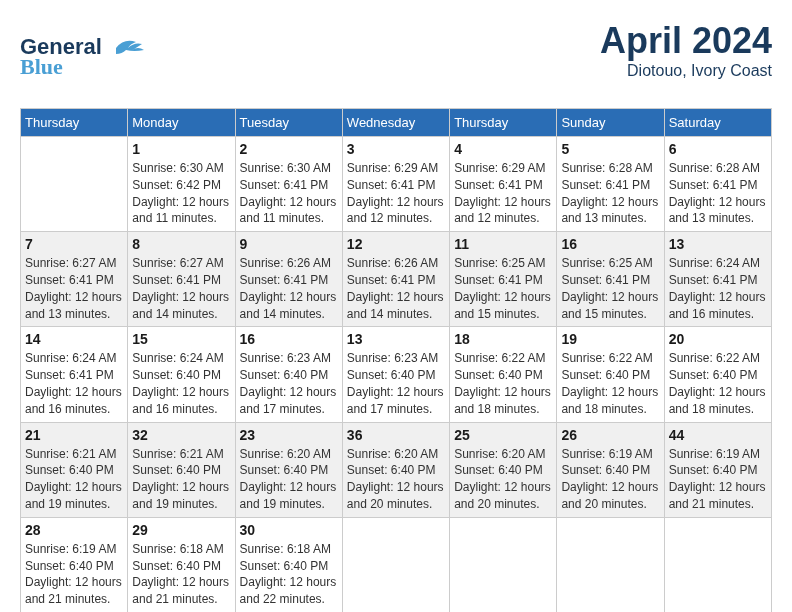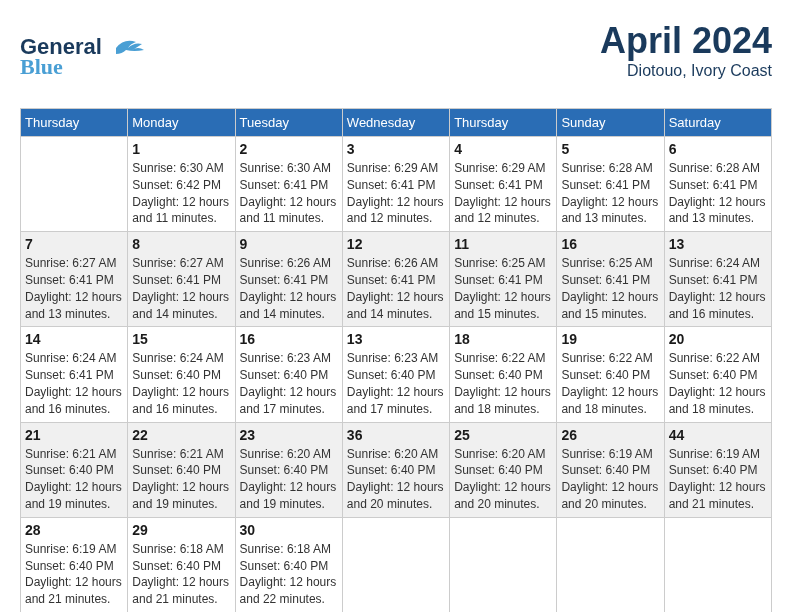--- a/index.html
+++ b/index.html
@@ -199,21 +199,21 @@
           <span class="day-num">20</span>
           <div class="day-info">Sunrise: 6:22 AM<br>Sunset: 6:40 PM<br>Daylight: 12 hours<br>and 18 minutes.</div>
         </td>
       </tr>
       <tr class="row-shaded">
         <td>
           <span class="day-num">21</span>
           <div class="day-info">Sunrise: 6:21 AM<br>Sunset: 6:40 PM<br>Daylight: 12 hours<br>and 19 minutes.</div>
         </td>
         <td>
-          <span class="day-num">22</span>
+          <span class="day-num">32</span>
           <div class="day-info">Sunrise: 6:21 AM<br>Sunset: 6:40 PM<br>Daylight: 12 hours<br>and 19 minutes.</div>
         </td>
         <td>
           <span class="day-num">23</span>
           <div class="day-info">Sunrise: 6:20 AM<br>Sunset: 6:40 PM<br>Daylight: 12 hours<br>and 19 minutes.</div>
         </td>
         <td>
           <span class="day-num">36</span>
           <div class="day-info">Sunrise: 6:20 AM<br>Sunset: 6:40 PM<br>Daylight: 12 hours<br>and 20 minutes.</div>
         </td>

